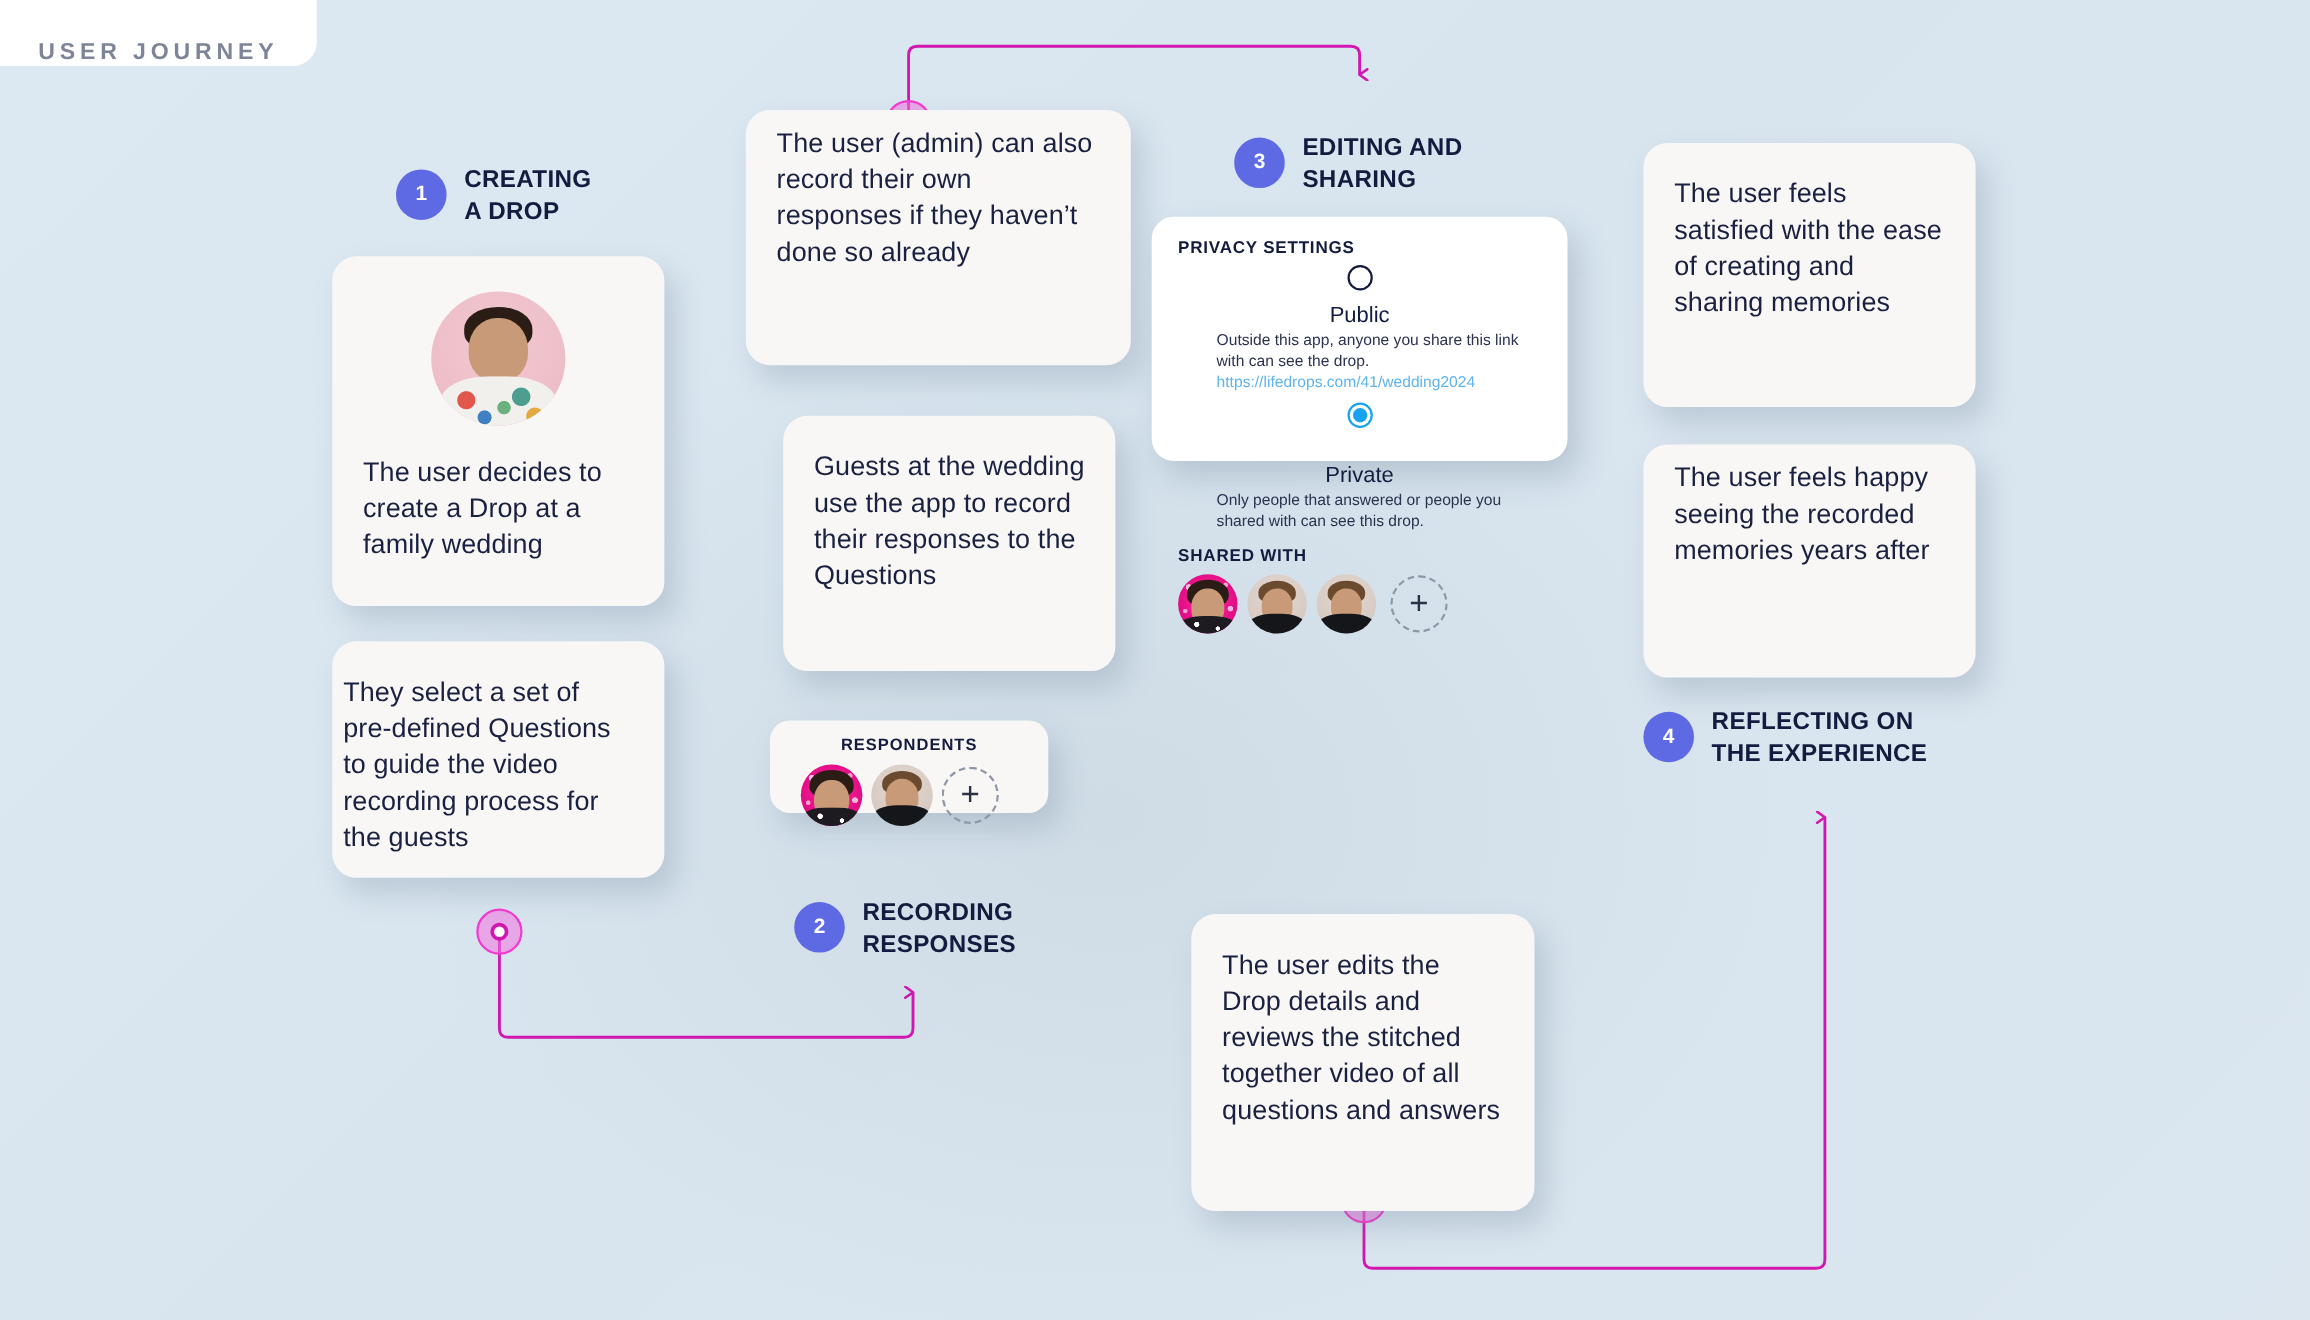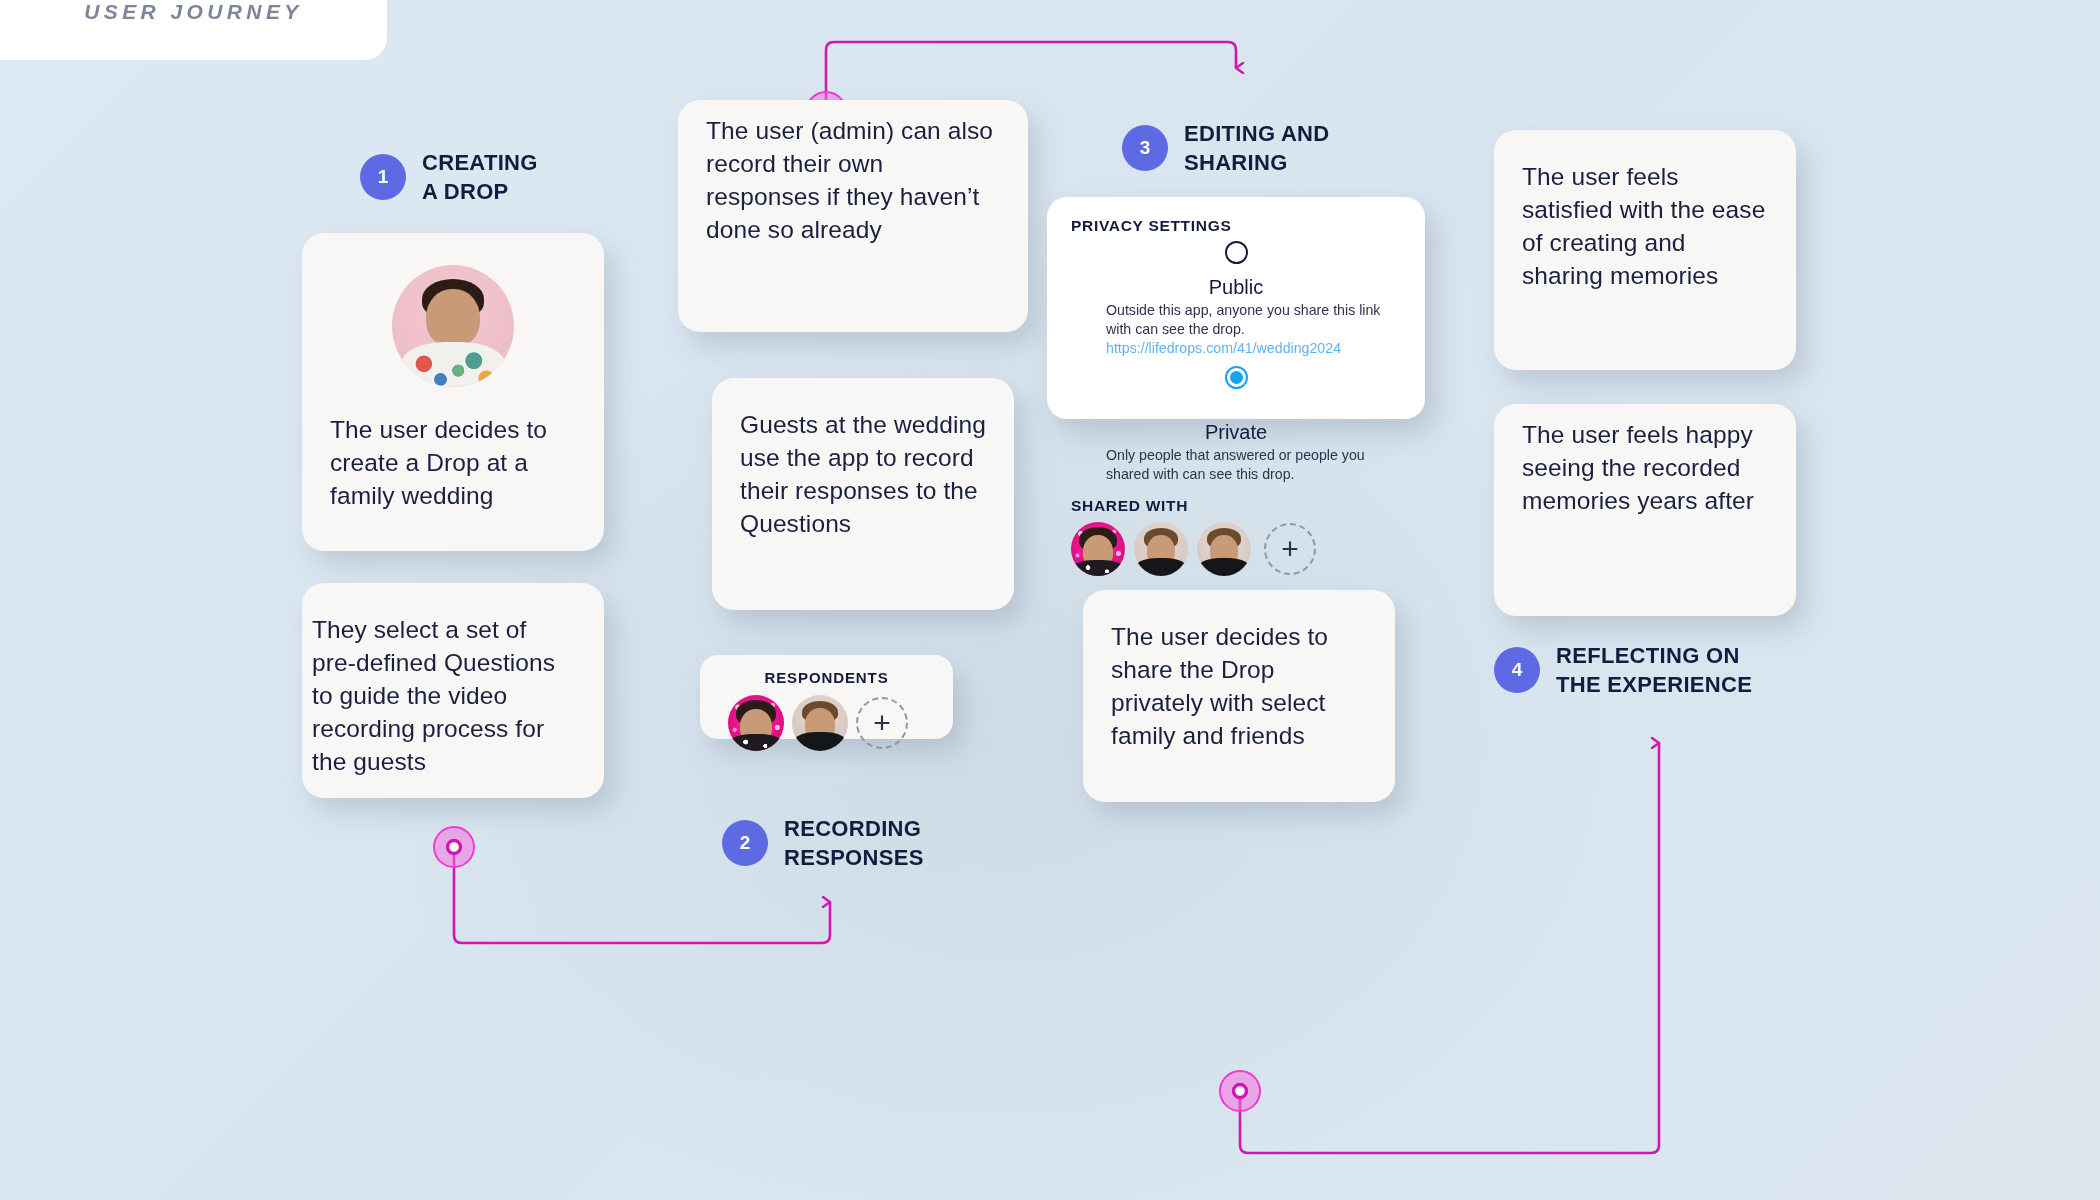--- a/index.html
+++ b/index.html
@@ -18,28 +18,27 @@
     height: 1200px;
     background:
       radial-gradient(ellipse 900px 700px at 48% 62%, #cfdce6 0%, rgba(207,220,230,0) 70%),
       linear-gradient(135deg, #dde9f2 0%, #d8e5ef 45%, #dbe6ef 100%);
   }
 
   
   .header-tab {
     position: absolute;
     left: 0; top: 0;
-    width: 387px; height: 60px;
+    width: 288px; height: 60px;
     background: #ffffff;
     border-bottom-right-radius: 22px;
     display: flex;
-    align-items: flex-start;
+    align-items: flex-end;
     justify-content: center;
     z-index: 40;
-    font-style: italic;
   }
   .header-tab .title {
     font-size: 21px;
     font-weight: 700;
     letter-spacing: 4.4px;
     color: #7e8599;
   }
 
   
   #connectors {
@@ -397,24 +396,24 @@
         <div class="hair" style="width:34px;height:21px;top:6px;background:#6b4a2e;"></div>
         <div class="head" style="width:28px;height:32px;top:13px;"></div>
         <div class="torso dark" style="width:50px;height:21px;"></div>
       </div>
       <div class="add-circle" style="width:52px;height:52px;font-size:30px;margin-left:4px;">
         <span>+</span>
       </div>
     </div>
   </div>
 
-  <div class="card" style="left:1083px; top:590px; width:312px; height:212px; padding:30px 28px 0 28px;">
-    <div class="body">The user decides to share the Drop privately with select family and friends</div>
-  </div>
-
+
+  <div class="card" style="left:1083px; top:831px; width:312px; height:270px; padding:30px 28px 0 28px;">
+    <div class="body">The user edits the Drop details and reviews the stitched together video of all questions and answers</div>
+  </div>
 
   <div class="card" style="left:1494px; top:130px; width:302px; height:240px; padding:30px 28px 0 28px;">
     <div class="body">The user feels satisfied with the ease of creating and sharing memories</div>
   </div>
 
   <div class="card" style="left:1494px; top:404px; width:302px; height:212px; padding:14px 28px 0 28px;">
     <div class="body">The user feels happy seeing the recorded memories years after</div>
   </div>
 
 </div>

